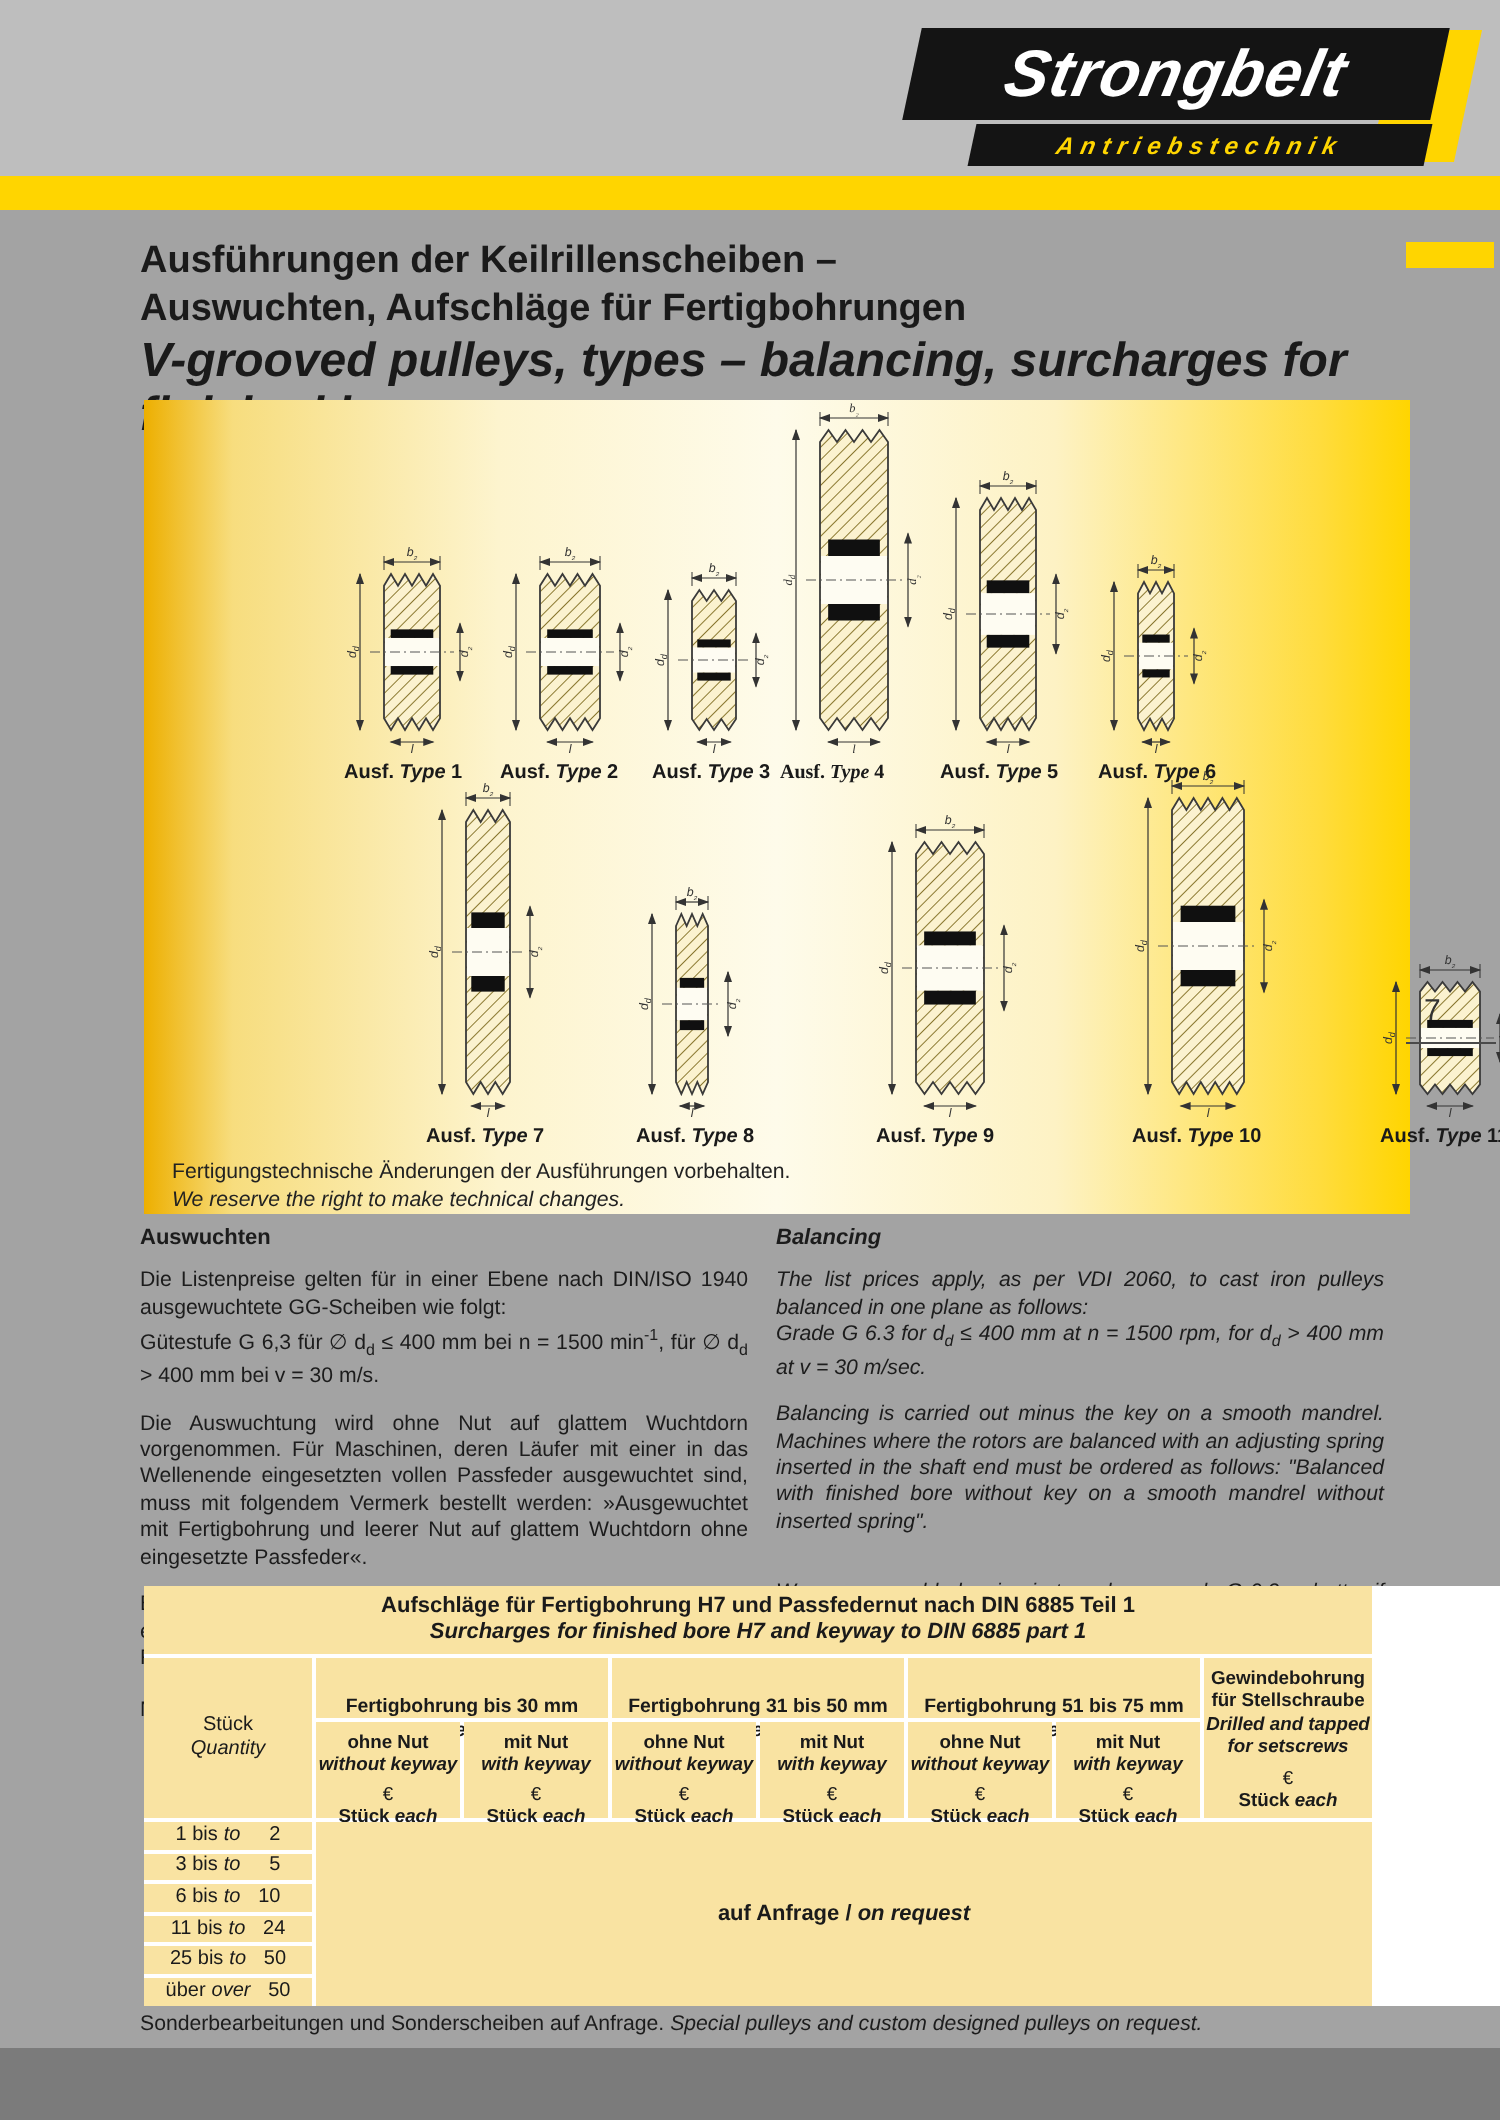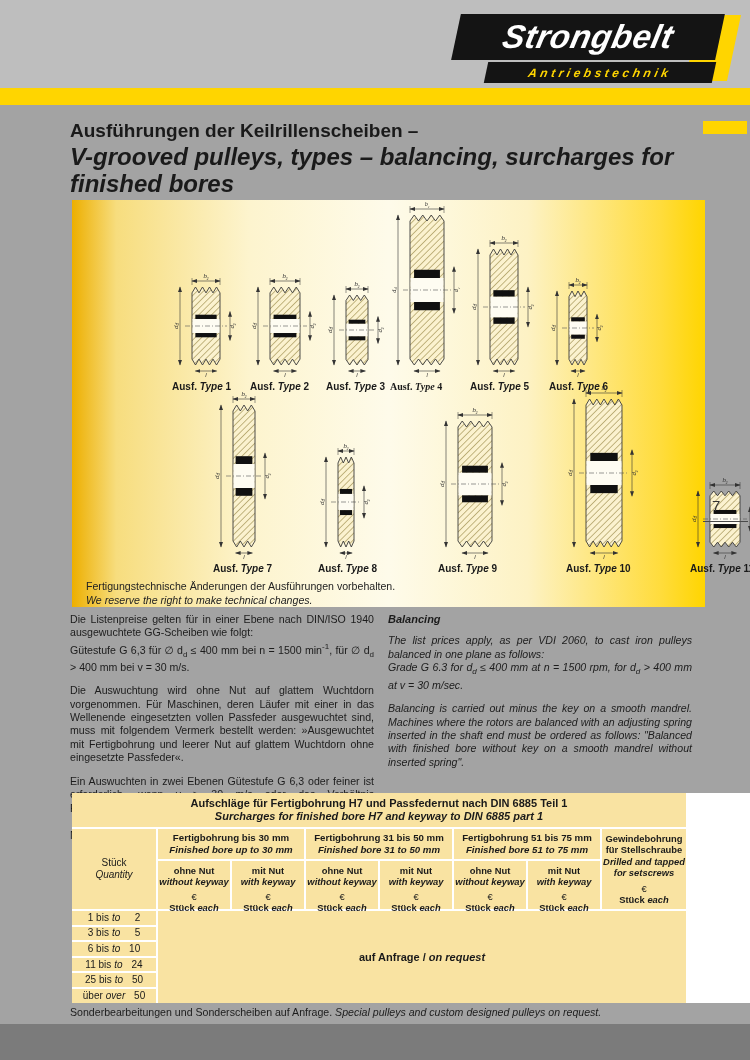--- a/index.html
+++ b/index.html
@@ -59,21 +59,21 @@
   .surcharge-table{position:absolute;left:72px;top:688px;width:734px;display:grid;
     grid-template-columns:84px repeat(6,72px) 84px;
     grid-template-rows:34px 30px 48px repeat(6,13.6px);
     gap:2px;background:#fff;color:#1a1a1a;}
   .surcharge-table>div{background:#F9E3A2;text-align:center;}
   .t-title{grid-column:1/-1;background:#FFD500;display:flex;flex-direction:column;justify-content:center;
     font-size:11px;font-weight:bold;line-height:13.5px;}
   .t-title .en{font-style:italic;}
   .t-qty-h{grid-column:1;grid-row:2/4;display:flex;flex-direction:column;justify-content:center;font-size:10px;line-height:12px;}
   .t-qty-h .en{font-style:italic;}
-  .t-group{grid-column:span 2;font-size:9.7px;font-weight:bold;line-height:12px;padding-top:3px;box-sizing:border-box;}
+  .t-group{grid-column:span 2;font-size:9.7px;font-weight:bold;line-height:12px;padding-top:19px;box-sizing:border-box;}
   .t-group .en{font-style:italic;font-weight:bold;}
   .t-sub{font-size:9.4px;font-weight:bold;line-height:11px;padding-top:4px;box-sizing:border-box;}
   .t-sub .en,.t-sub .each-en{font-style:italic;}
   .t-sub .cur{font-weight:normal;margin-top:4px;}
   .t-set{grid-column:8;grid-row:2/4;font-size:9.4px;font-weight:bold;line-height:11.5px;display:flex;
     flex-direction:column;justify-content:center;}
   .t-set .en{font-style:italic;}
   .t-set .cur{font-weight:normal;margin-top:4px;}
   .t-rowlab{display:flex;align-items:center;justify-content:center;font-size:10px;line-height:10px;}
   .t-rowlab .it{font-style:italic;margin:0 3px;}
@@ -109,20 +109,21 @@
     <span>Antriebstechnik</span>
   </div>
 </div>
 <div class="yellow-band"></div>
 <div class="bottom-band"></div>
 
 <div class="white-page">
 
   <div class="title">
     <div class="de">Ausführungen der Keilrillenscheiben –</div>
+    <div class="de">Auswuchten, Aufschläge für Fertigbohrungen</div>
     <div class="en">V-grooved pulleys, types – balancing, surcharges for finished bores</div>
   </div>
   <div class="title-chip"></div>
 
   <div class="figure-panel">
     <div class="fig-row" id="fig-row-1">
         <div class="fig-cell" style="margin-left: 100px;">
           <svg width="64" height="106" viewBox="0 0 64 106">
     <path d="M20,21.9 l3.5,-5.9 l3.5,5.9 l3.5,-5.9 l3.5,5.9 l3.5,-5.9 l3.5,5.9 l3.5,-5.9 l3.5,5.9 L48,88.1 l-3.5,5.9 l-3.5,-5.9 l-3.5,5.9 l-3.5,-5.9 l-3.5,5.9 l-3.5,-5.9 l-3.5,5.9 l-3.5,-5.9 Z" fill="url(#hatch)" stroke="#3a3a3a" stroke-width="0.9"></path>
     <rect x="20.5" y="47.980000000000004" width="27" height="14.04" fill="#FEFCF2"></rect>
@@ -348,20 +349,21 @@
     <div class="panel-note">
       <div class="de">Fertigungstechnische Änderungen der Ausführungen vorbehalten.</div>
       <div class="en">We reserve the right to make technical changes.</div>
     </div>
   </div>
 
   <div class="page-num">7</div>
 
   <div class="cols">
     <div class="col col-de">
+      <h4>Auswuchten</h4>
       <p>Die Listenpreise gelten für in einer Ebene nach DIN/ISO 1940 ausgewuchtete GG-Scheiben wie folgt:<br>Gütestufe G 6,3 für ∅ d<sub>d</sub> ≤ 400 mm bei n = 1500 min<sup>-1</sup>, für ∅ d<sub>d</sub> &gt; 400 mm bei v = 30 m/s.</p>
       <p>Die Auswuchtung wird ohne Nut auf glattem Wuchtdorn vorgenommen. Für Maschinen, deren Läufer mit einer in das Wellenende eingesetzten vollen Passfeder ausgewuchtet sind, muss mit folgendem Vermerk bestellt werden: »Ausgewuchtet mit Fertigbohrung und leerer Nut auf glattem Wuchtdorn ohne eingesetzte Passfeder«.</p>
       <p>Ein Auswuchten in zwei Ebenen Gütestufe G 6,3 oder feiner ist erforderlich, wenn v ≥ 30 m/s oder das Verhältnis Richtdurchmesser zu Kranzbreite d<sub>d</sub> : b<sub>2</sub> &lt; 4 ist bei v &gt; 20 m/s.</p>
       <p>Mehrpreis auf Anfrage nach Bekanntgabe der Betriebsdrehzahl.</p>
     </div>
     <div class="col col-en">
       <h4>Balancing</h4>
       <p>The list prices apply, as per VDI 2060, to cast iron pulleys balanced in one plane as follows:<br>Grade G 6.3 for d<sub>d</sub> ≤ 400 mm at n = 1500 rpm, for d<sub>d</sub> &gt; 400 mm at v = 30 m/sec.</p>
       <p>Balancing is carried out minus the key on a smooth mandrel. Machines where the rotors are balanced with an adjusting spring inserted in the shaft end must be ordered as follows: "Balanced with finished bore without key on a smooth mandrel without inserted spring".</p>
       <p class="gap-top">We recommend balancing in two planes grade G 6.3 or better if v ≥ 30 m/sec. or if the ratio between datum diameter and pulley face width d<sub>d</sub> : b2 &lt; 4 at v &gt; 20 m/sec.</p>

